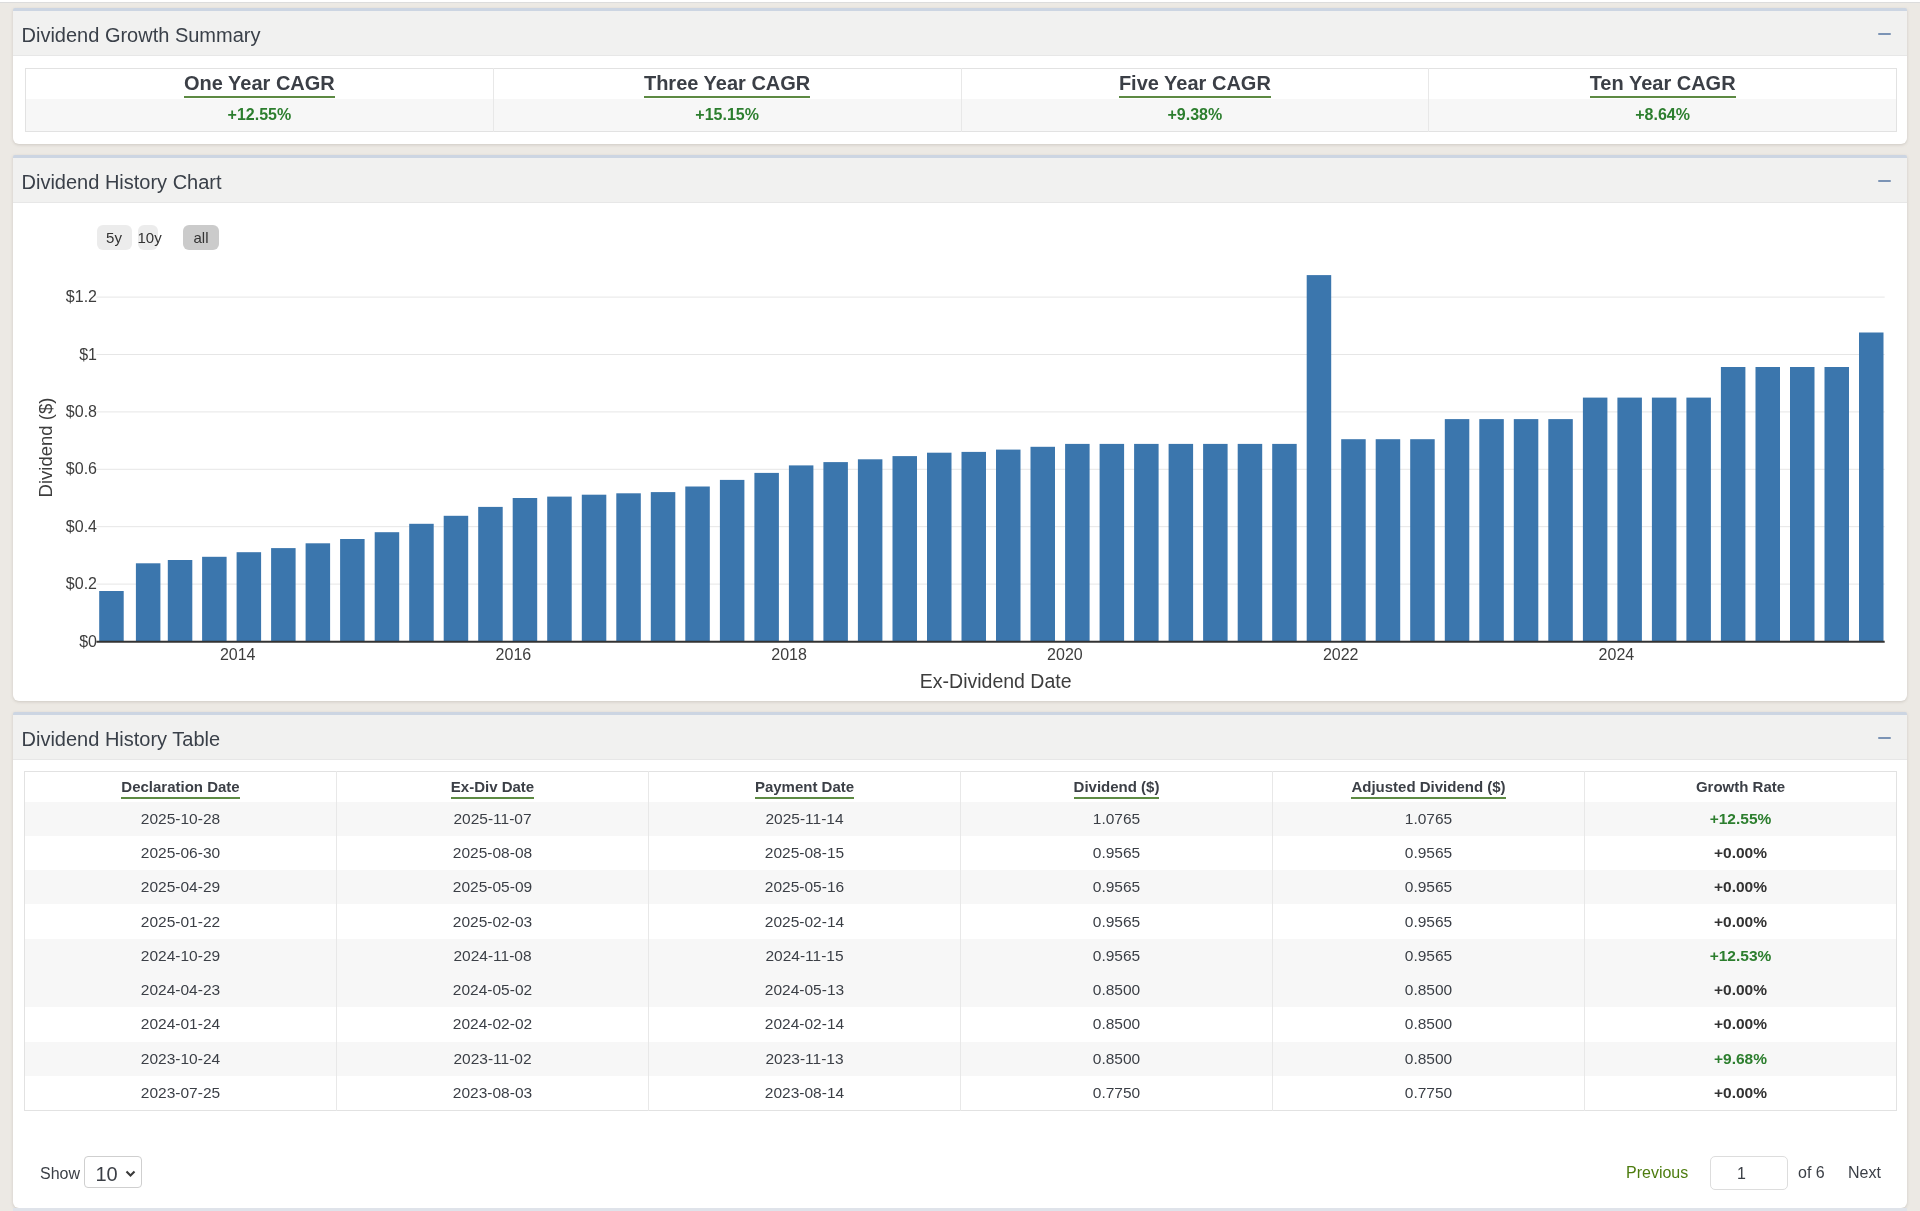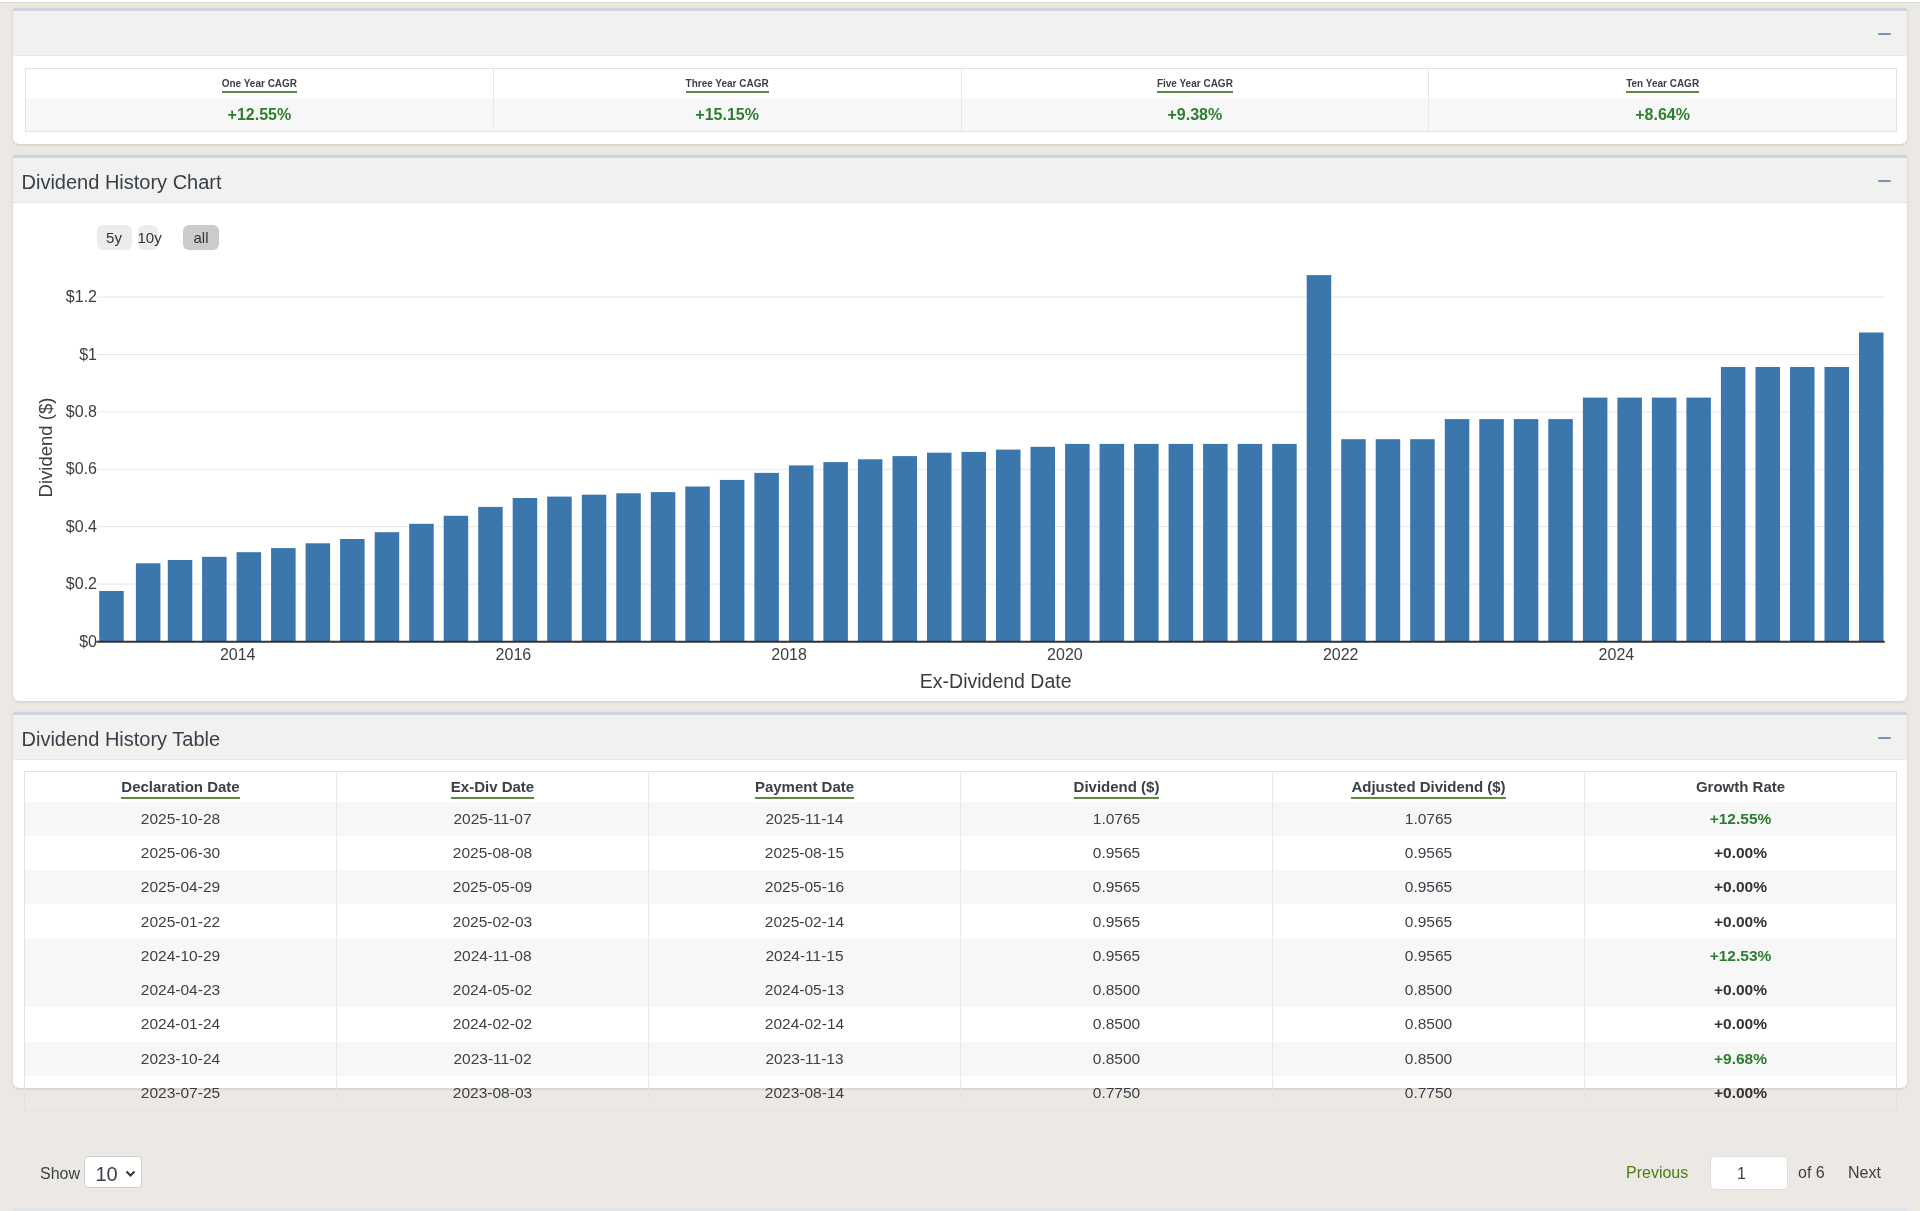--- a/index.html
+++ b/index.html
@@ -5,21 +5,21 @@
 *{margin:0;padding:0;box-sizing:border-box}
 html,body{width:1920px;height:1211px;background:#ece9e4;font-family:"Liberation Sans",sans-serif;position:relative;overflow:hidden}
 .topstrip{position:absolute;left:0;top:0;width:1920px;height:3px;background:#fff;border-bottom:1px solid #dcdcdc}
 .panel{position:absolute;left:13px;width:1894px;background:#fff;border-top:3px solid #ccd5e2;border-radius:2px 2px 6px 6px;box-shadow:0 1px 3px rgba(120,110,100,.25)}
 .phead{position:relative;height:45px;background:#f1f1f0;border-bottom:1px solid #e7e7e7}
 .ptitle{position:absolute;left:8.5px;top:2px;height:45px;line-height:45px;font-size:20px;color:#3a4049}
 .pminus{position:absolute;right:16px;top:21.5px;width:13px;height:2px;background:#7b93b5;border-radius:1px}
 .pbody{position:absolute;left:0;top:45px;right:0;bottom:0}
 
 .stable{position:absolute;left:12px;top:12px;width:1872px;border:1px solid #e2e2e2;border-collapse:collapse;table-layout:fixed}
-.stable td{border-left:1px solid #e8e8e8;text-align:center;font-size:10px;color:#3b3f46}
+.stable td{border-left:1px solid #e8e8e8;text-align:center;font-size:20px;color:#3b3f46}
 .stable tr.h td{height:30px;font-weight:bold}
 .stable tr.v td{height:33px;background:#f7f7f7;font-weight:bold;color:#2c7e2e;font-size:16px}
 .stable td:first-child{border-left:none}
 .uh{text-decoration:none;border-bottom:2px solid #5d8a43;padding-bottom:2px}
 
 .cbtn{position:absolute;height:25px;background:#ececec;border-radius:6px;font-size:15px;color:#333;text-align:center;line-height:25px}
 
 .dtable{position:absolute;left:11px;top:11px;width:1873px;border:1px solid #e2e2e2;border-collapse:collapse;table-layout:fixed}
 .dtable td{border-left:1px solid #e8e8e8;text-align:center;font-size:15.5px;color:#3b3f46;height:34.3px}
 .dtable td:first-child{border-left:none}
@@ -31,20 +31,21 @@
 .pgtext{position:absolute;font-size:16px;color:#3b3f46}
 .selbox{position:absolute;left:70.5px;top:395.5px;width:58px;height:32px;border:1px solid #cfcfcf;border-radius:4px;background:#fff}
 .numbox{position:absolute;left:1697px;top:395.5px;width:78px;height:34px;border:1px solid #ddd;border-radius:5px;background:#fff;text-align:left;padding-left:26px;line-height:34px;font-size:16px;color:#3b3f46}
 </style>
 </head>
 <body>
 <div class="topstrip"></div>
 
 <div class="panel" style="top:8px;height:136px">
   <div class="phead">
+      <div class="ptitle">Dividend Growth Summary</div>
       <div class="pminus"></div>
     </div>
   <div class="pbody">
   <table class="stable">
     <tbody>
           <tr class="h">
       <td><span class="uh">One Year CAGR</span></td>
       <td><span class="uh">Three Year CAGR</span></td>
       <td><span class="uh">Five Year CAGR</span></td>
       <td><span class="uh">Ten Year CAGR</span></td>
@@ -153,21 +154,21 @@
     <text x="789.1" y="659.5">2018</text>
     <text x="1064.9" y="659.5">2020</text>
     <text x="1340.7" y="659.5">2022</text>
     <text x="1616.4" y="659.5">2024</text>
   </g>
 
   <text x="995.7" y="687.5" font-size="19.5" fill="#3d3d3d" text-anchor="middle" font-family="Liberation Sans, sans-serif">Ex-Dividend Date</text>
   <text x="51.5" y="447" font-size="18.5" fill="#3d3d3d" text-anchor="middle" font-family="Liberation Sans, sans-serif" transform="rotate(-90 52 447)">Dividend ($)</text>
 </svg>
 
-<div class="panel" style="top:712px;height:376px">
+<div class="panel" style="top:712px;height:496px">
   <div class="phead">
       <div class="ptitle">Dividend History Table</div>
       <div class="pminus"></div>
     </div>
   <div class="pbody">
   <table class="dtable">
     <tbody>
           <tr class="h">
       <td><span class="uh">Declaration Date</span></td>
       <td><span class="uh">Ex-Div Date</span></td>

